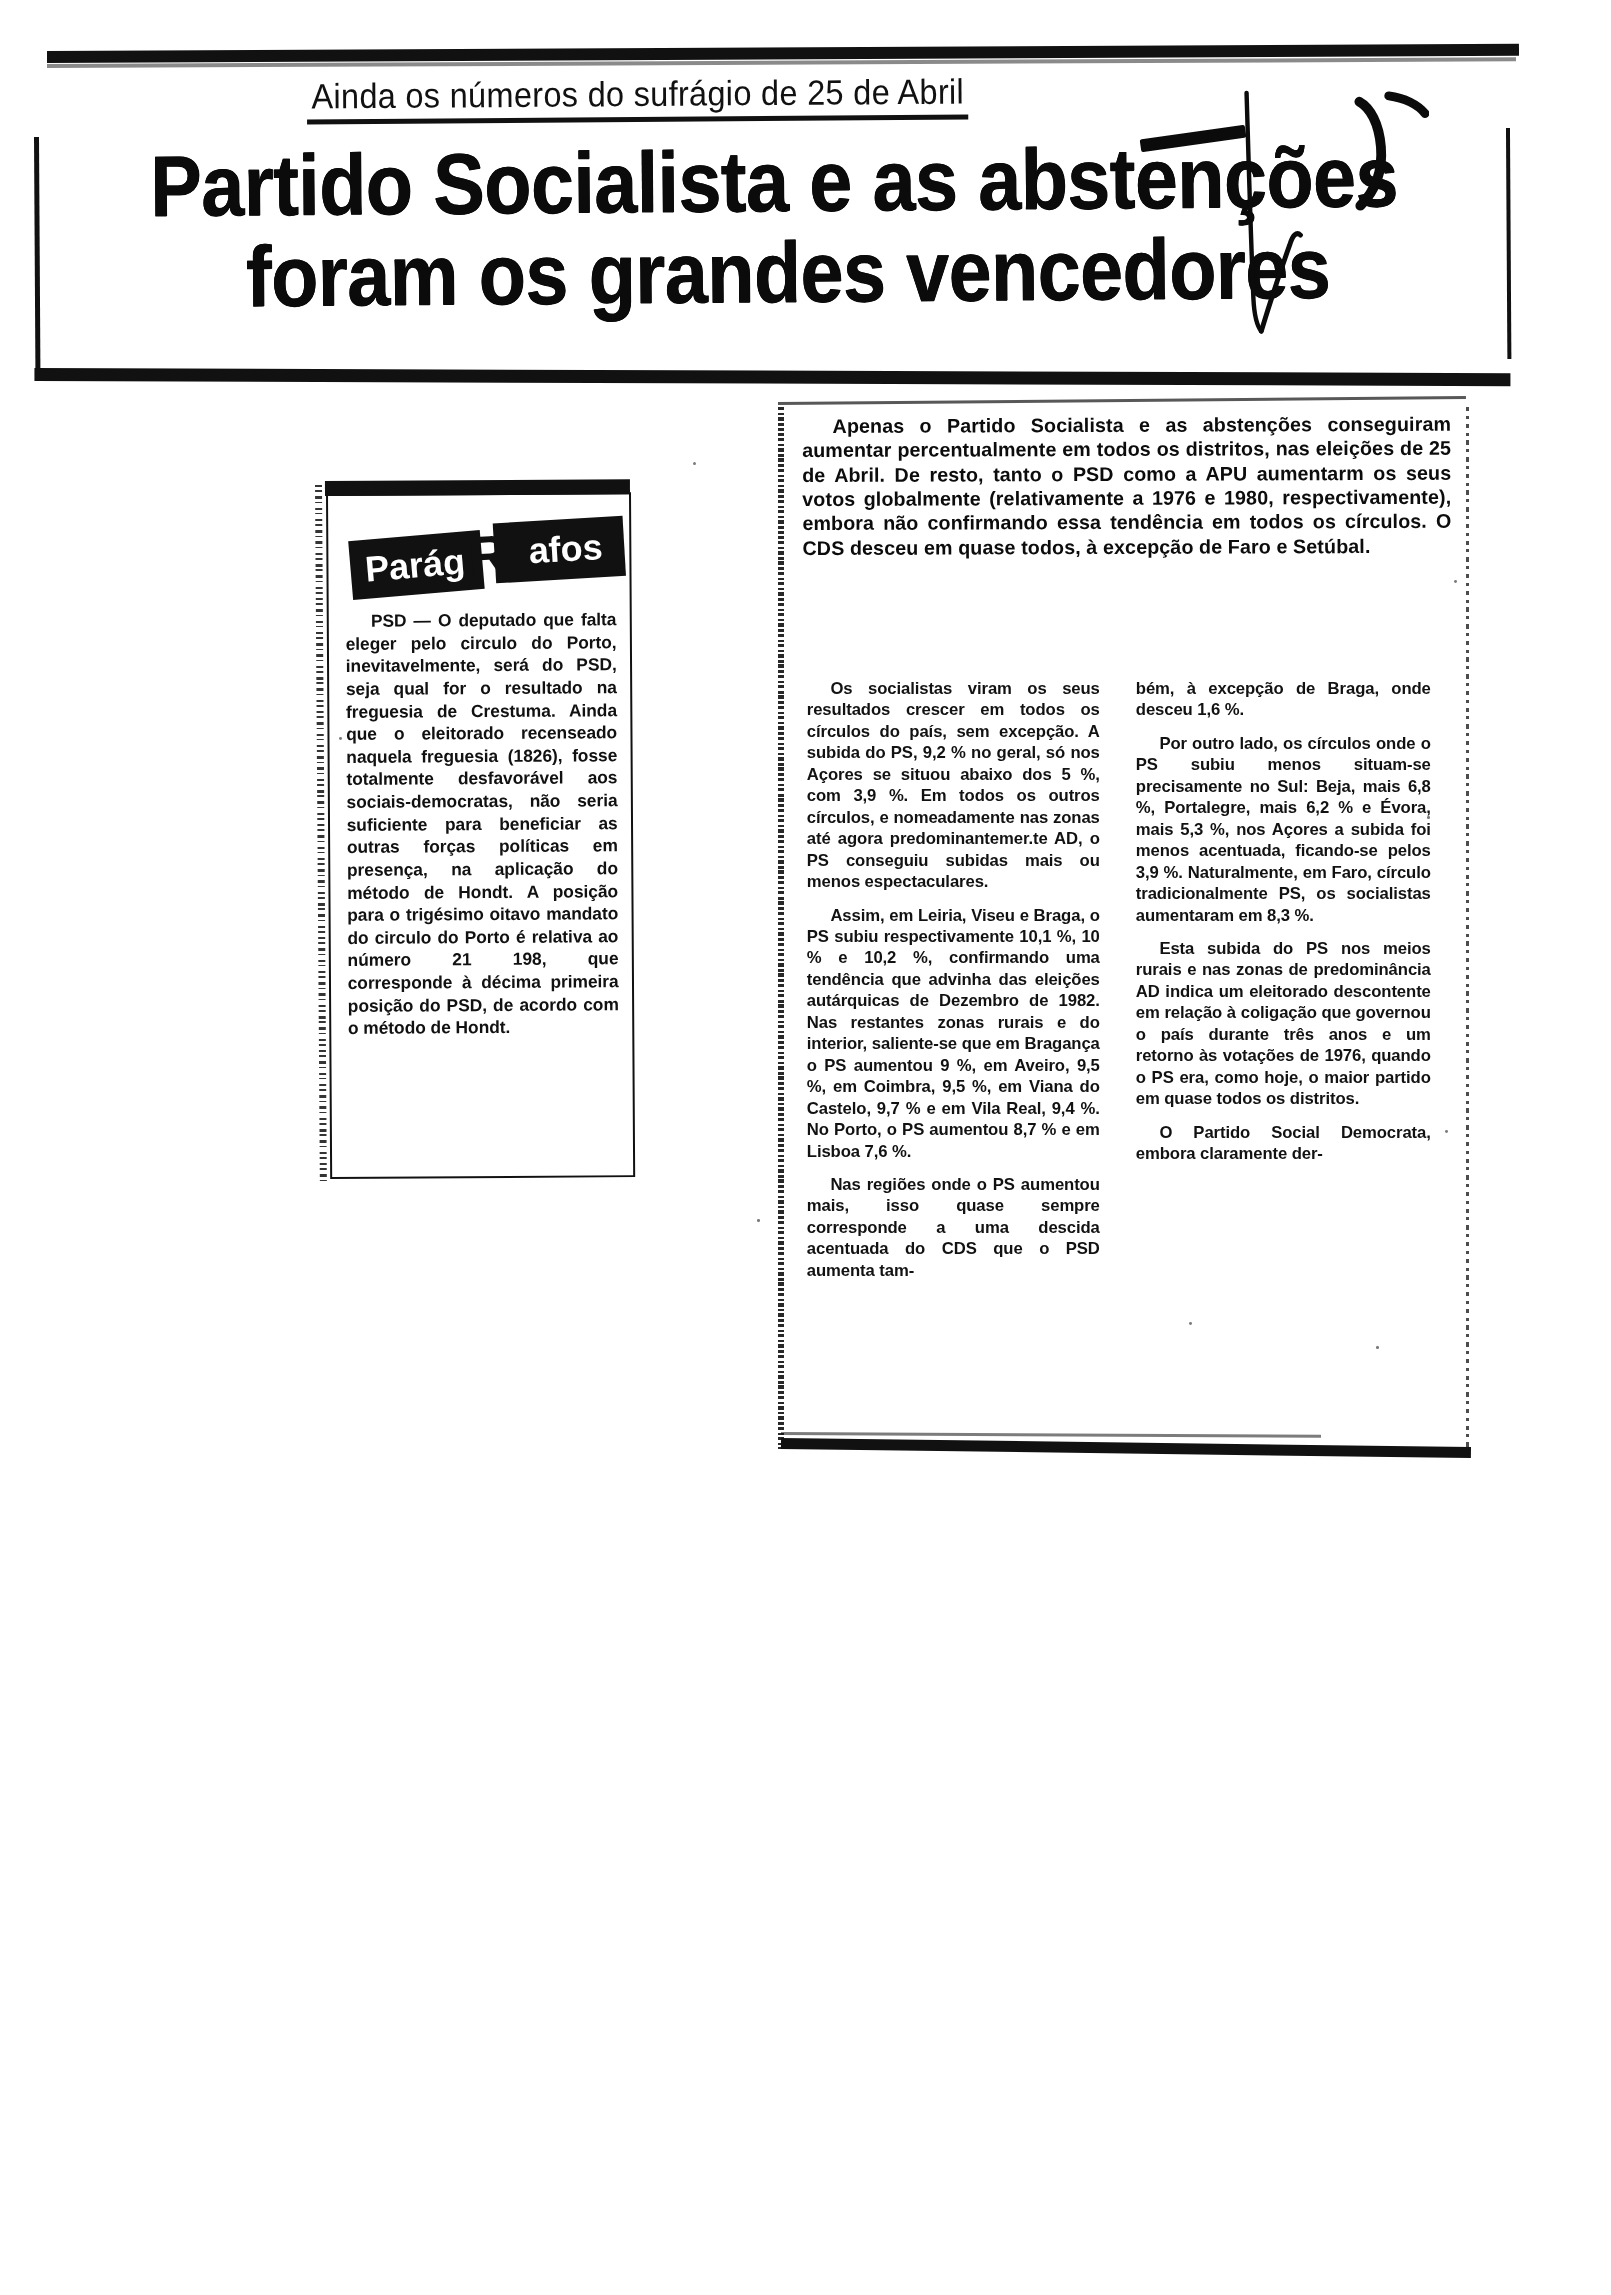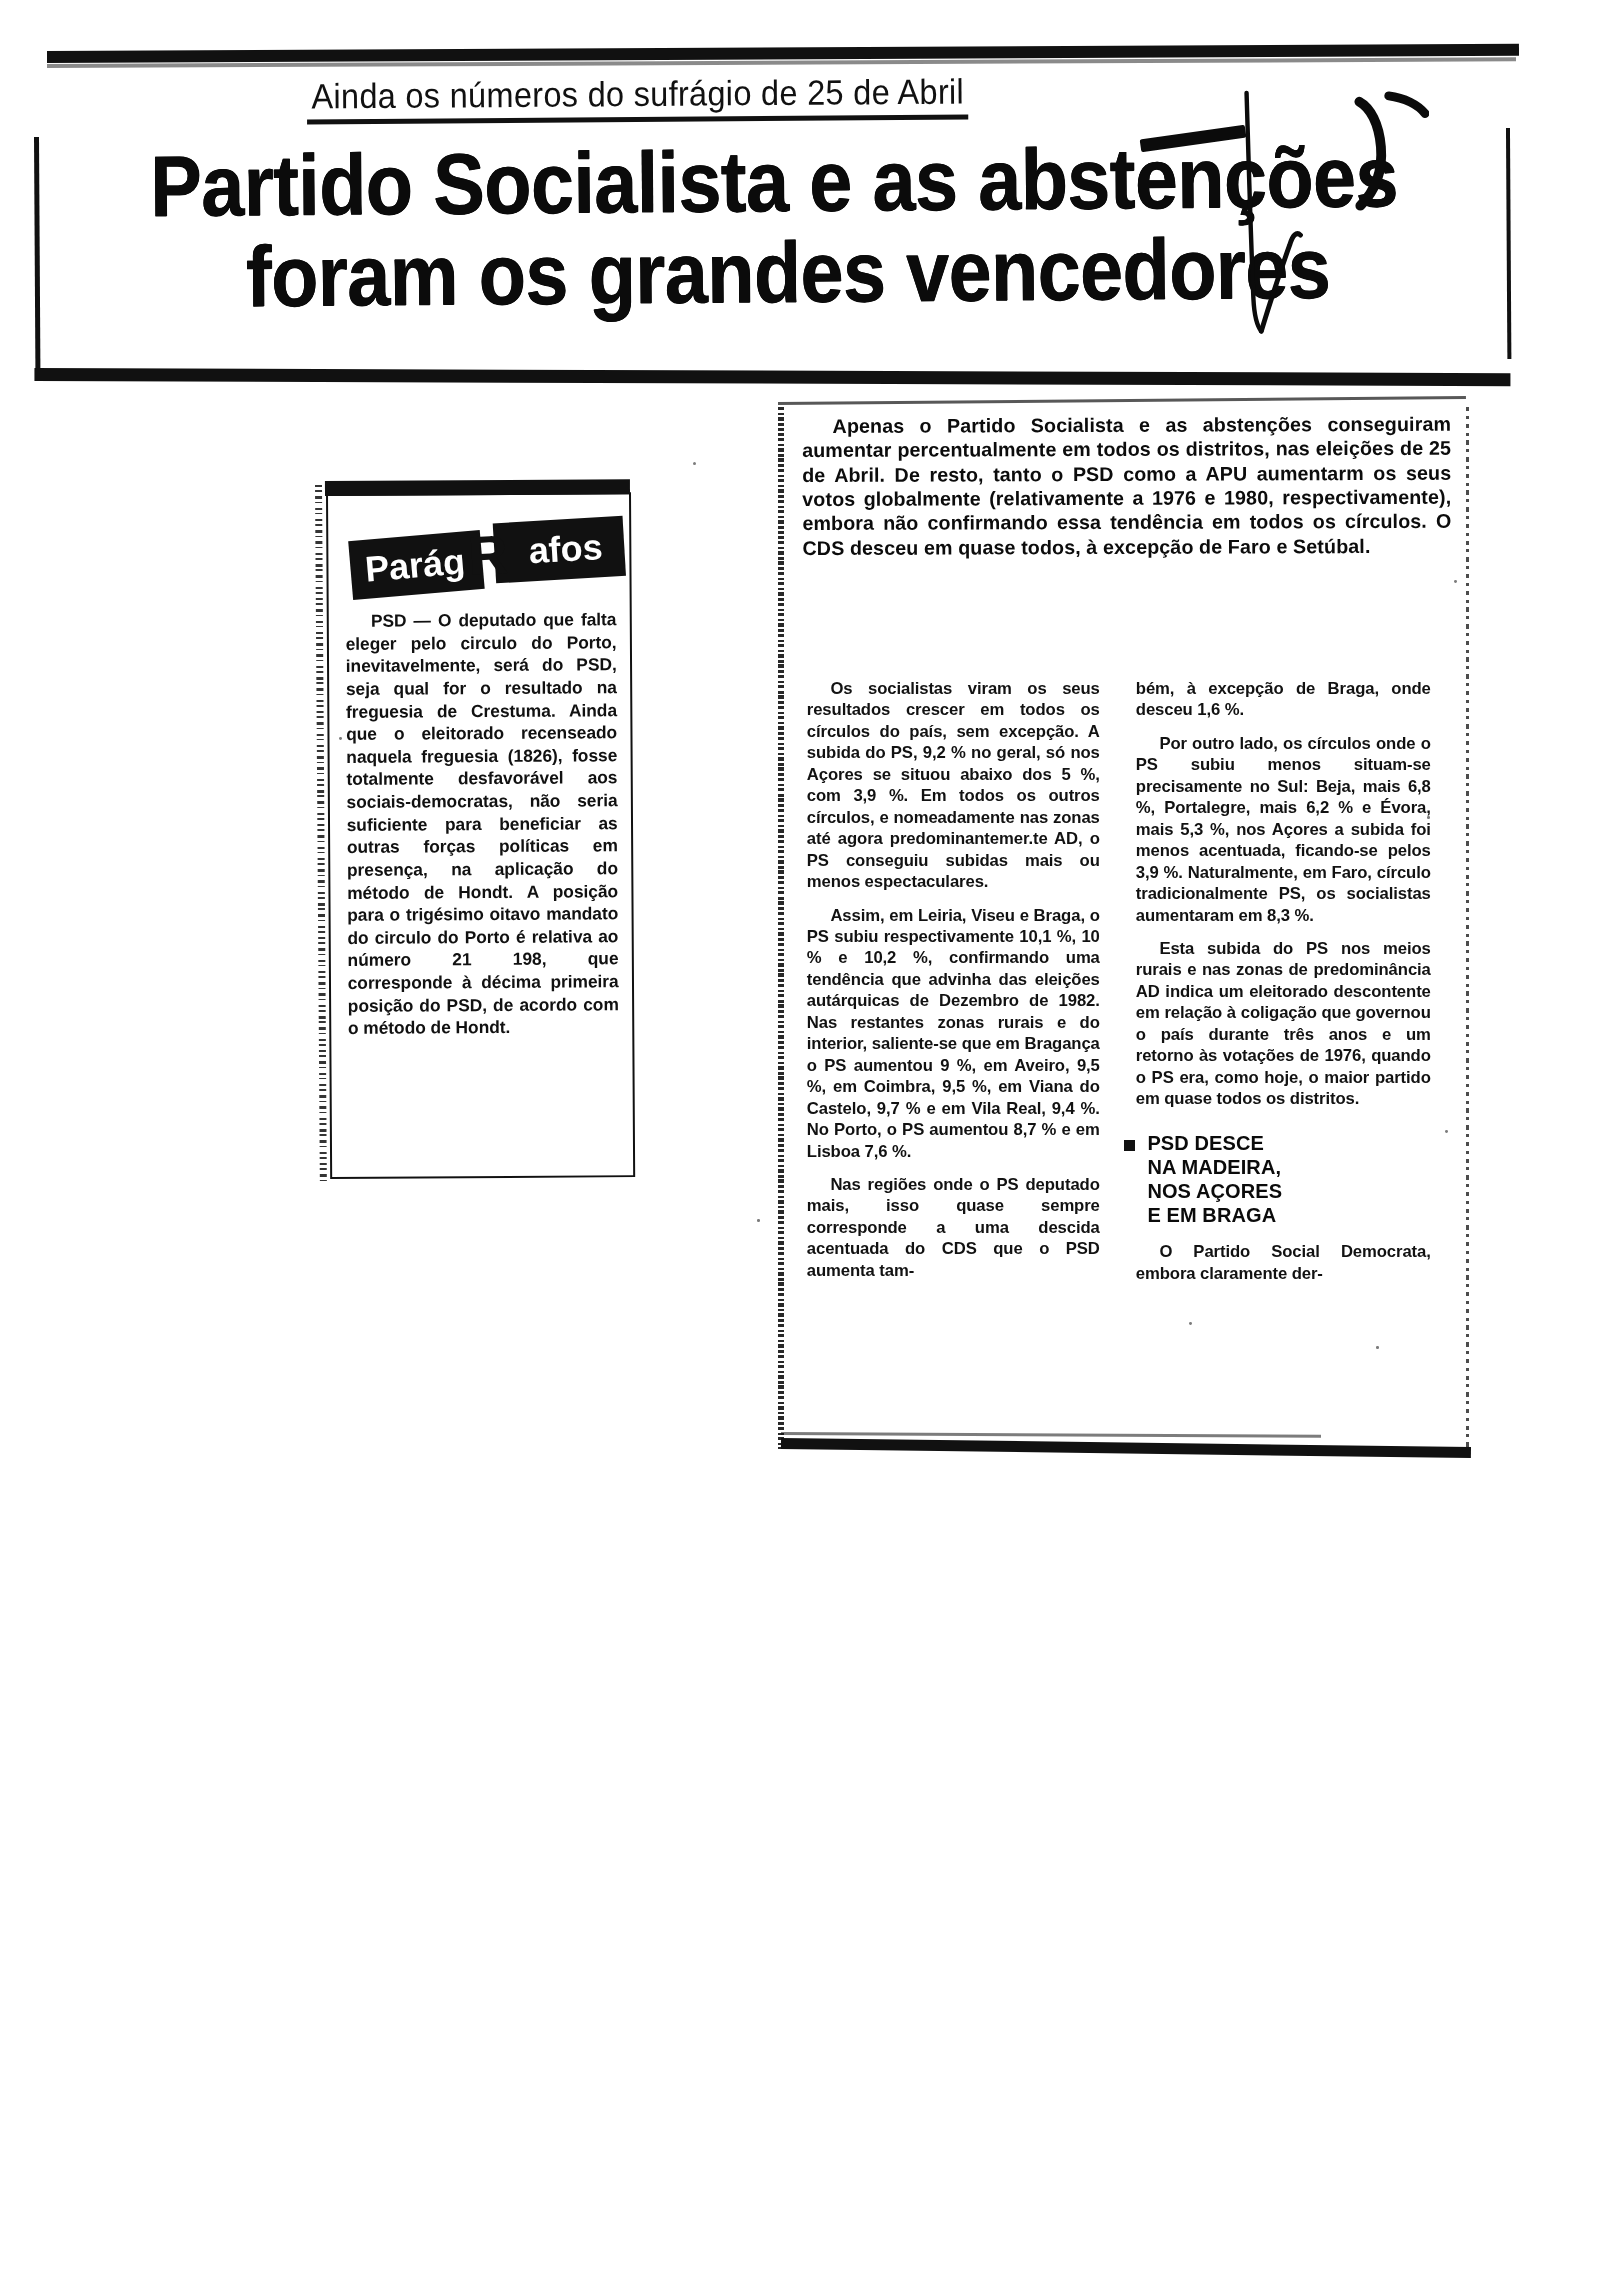--- a/index.html
+++ b/index.html
@@ -337,37 +337,28 @@
     <div class="article-rule-bottom2"></div>
     <div class="article-rule-bottom"></div>
 
     <div class="lead">Apenas o Partido Socialista e as abstenções conseguiram aumentar percentualmente em todos os distritos, nas eleições de 25 de Abril. De resto, tanto o PSD como a APU aumentarm os seus votos globalmente (relativamente a 1976 e 1980, respectivamente), embora não confirmando essa tendência em todos os círculos. O CDS desceu em quase todos, à excepção de Faro e Setúbal.</div>
 
     <div class="cols">
 
       <div class="col col-left">
         <p>Os socialistas viram os seus resultados crescer em todos os círculos do país, sem excepção. A subida do PS, 9,2 % no geral, só nos Açores se situou abaixo dos 5 %, com 3,9 %. Em todos os outros círculos, e nomeadamente nas zonas até agora predominantemer.te AD, o PS conseguiu subidas mais ou menos espectaculares.</p>
         <p>Assim, em Leiria, Viseu e Braga, o PS subiu respectivamente 10,1 %, 10 % e 10,2 %, confirmando uma tendência que advinha das eleições autárquicas de Dezembro de 1982. Nas restantes zonas rurais e do interior, saliente-se que em Bragança o PS aumentou 9 %, em Aveiro, 9,5 %, em Coimbra, 9,5 %, em Viana do Castelo, 9,7 % e em Vila Real, 9,4 %. No Porto, o PS aumentou 8,7 % e em Lisboa 7,6 %.</p>
-        <p>Nas regiões onde o PS deputado mais, isso quase sempre corresponde a uma descida acentuada do CDS que o PSD aumenta tam-</p>
+        <p>Nas regiões onde o PS aumentou mais, isso quase sempre corresponde a uma descida acentuada do CDS que o PSD aumenta tam-</p>
       </div>
 
       <div class="col col-right">
         <p class="noind">bém, à excepção de Braga, onde desceu 1,6 %.</p>
         <p>Por outro lado, os círculos onde o PS subiu menos situam-se precisamente no Sul: Beja, mais 6,8 %, Portalegre, mais 6,2 % e Évora, mais 5,3 %, nos Açores a subida foi menos acentuada, ficando-se pelos 3,9 %. Naturalmente, em Faro, círculo tradicionalmente PS, os socialistas aumentaram em 8,3 %.</p>
         <p>Esta subida do PS nos meios rurais e nas zonas de predominância AD indica um eleitorado descontente em relação à coligação que governou o país durante três anos e um retorno às votações de 1976, quando o PS era, como hoje, o maior partido em quase todos os distritos.</p>
 
-        <div class="subhead">
-          <span class="bullet"></span>
-          <span class="sh-text">
-            <span>PSD DESCE</span><br>
-            <span>NA MADEIRA,</span><br>
-            <span>NOS AÇORES</span><br>
-            <span>E EM BRAGA</span>
-          </span>
-        </div>
 
         <p>O Partido Social Democrata, embora claramente der-</p>
       </div>
 
     </div>
   </div>
 
   <div class="speck" style="left:693px;top:462px;width:3.4px;height:3.4px;"></div>
   <div class="speck" style="left:1454px;top:580px;width:2.9px;height:2.9px;"></div>
   <div class="speck" style="left:1427px;top:816px;width:2.5px;height:2.5px;"></div>

